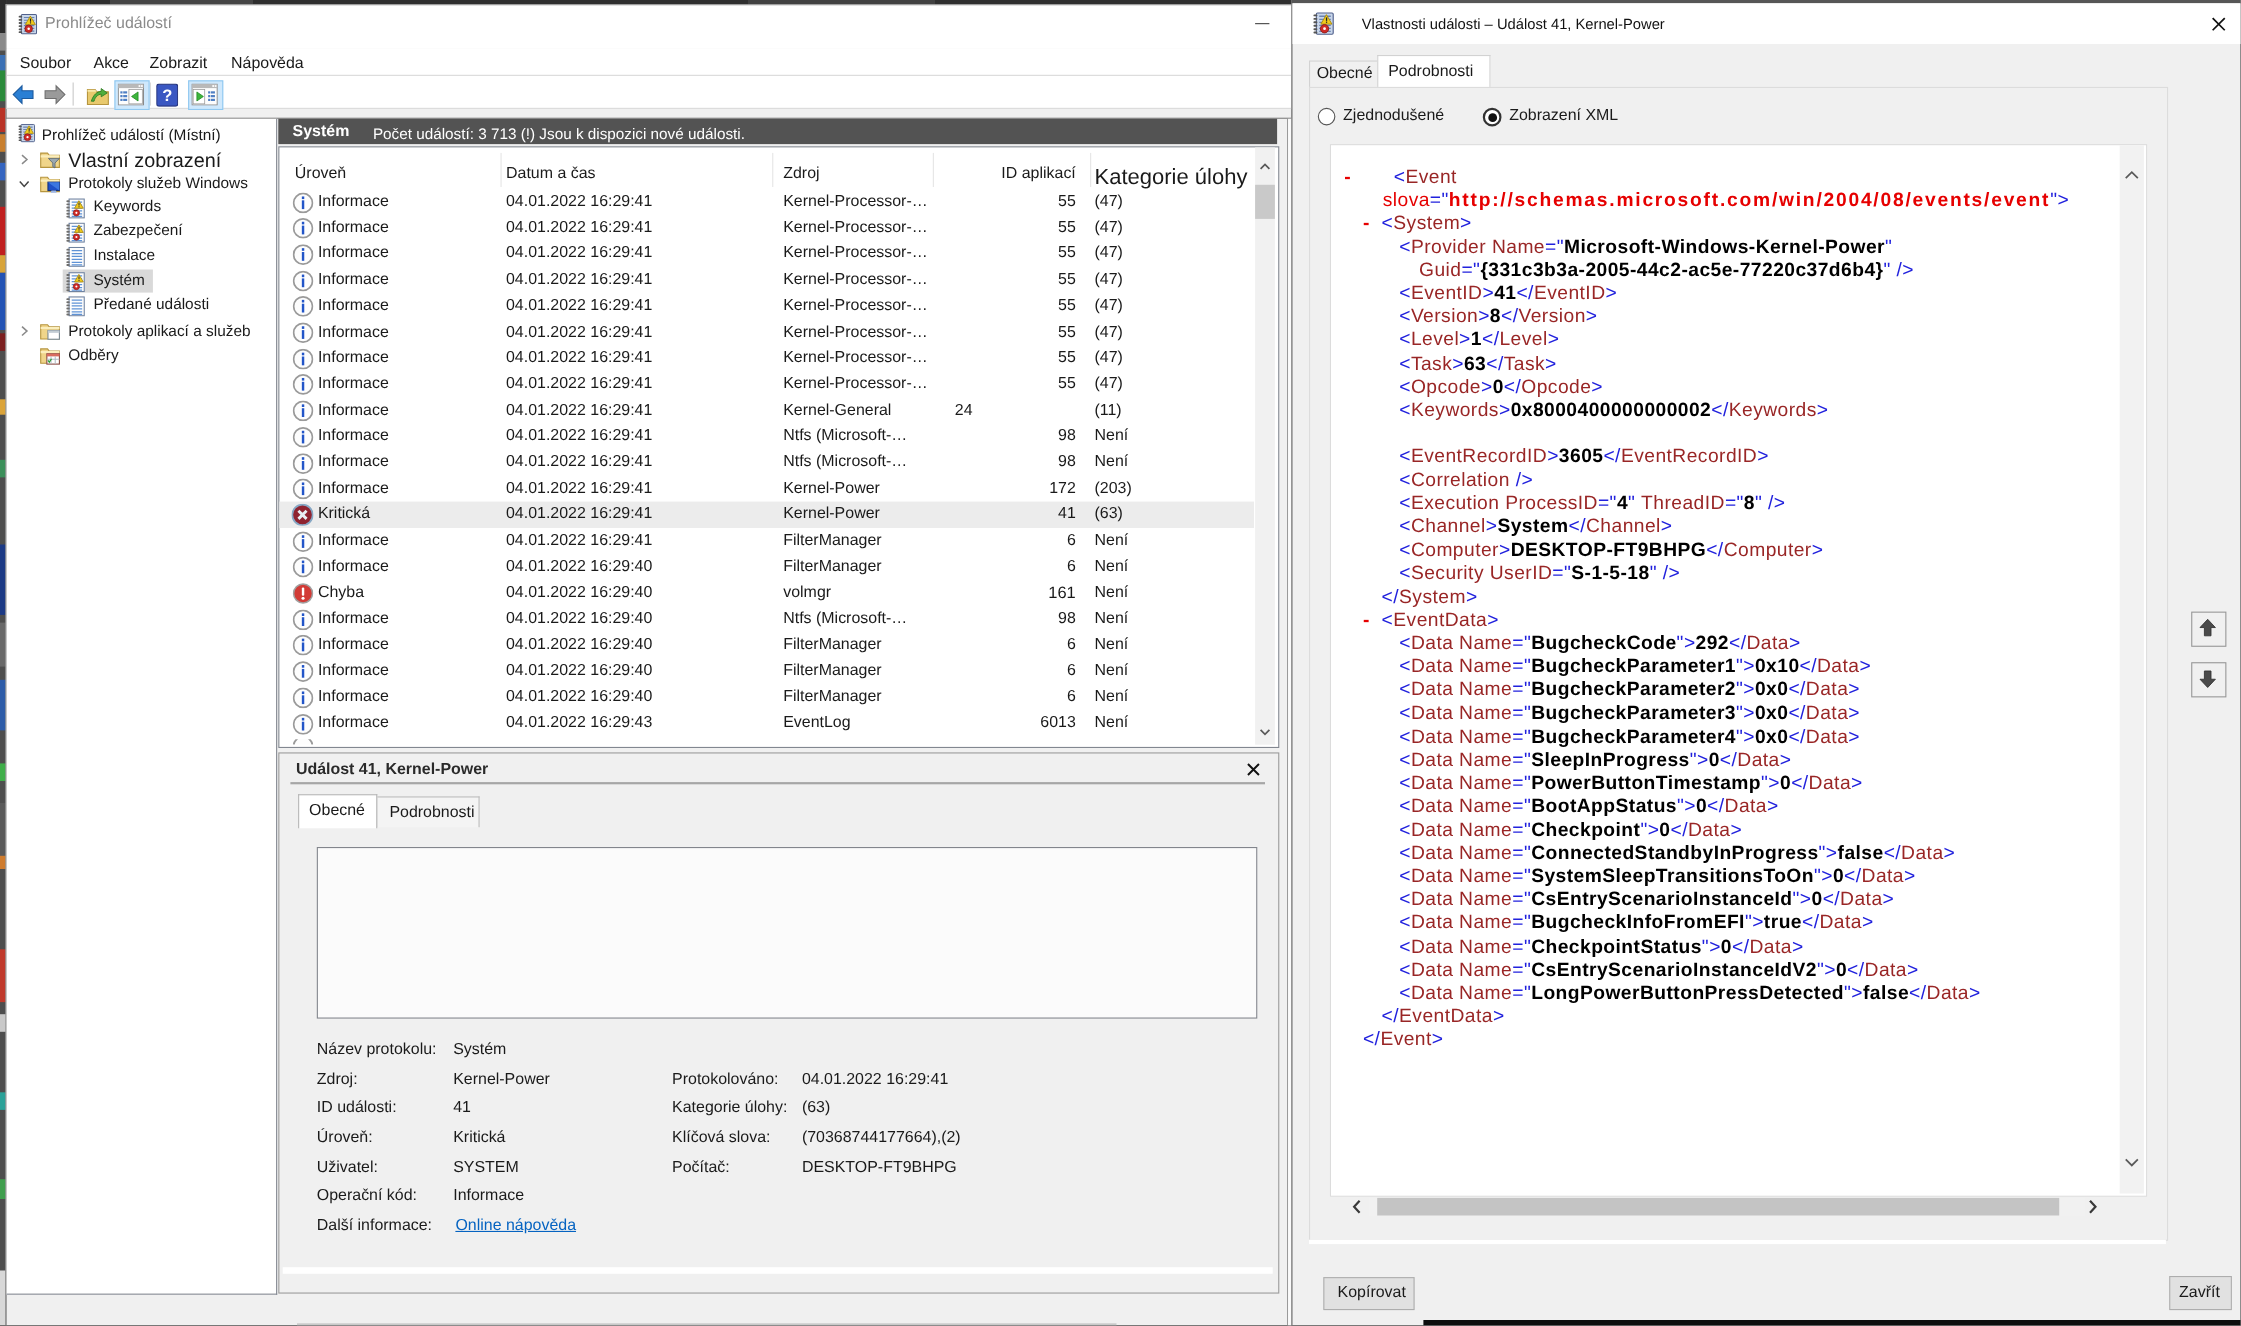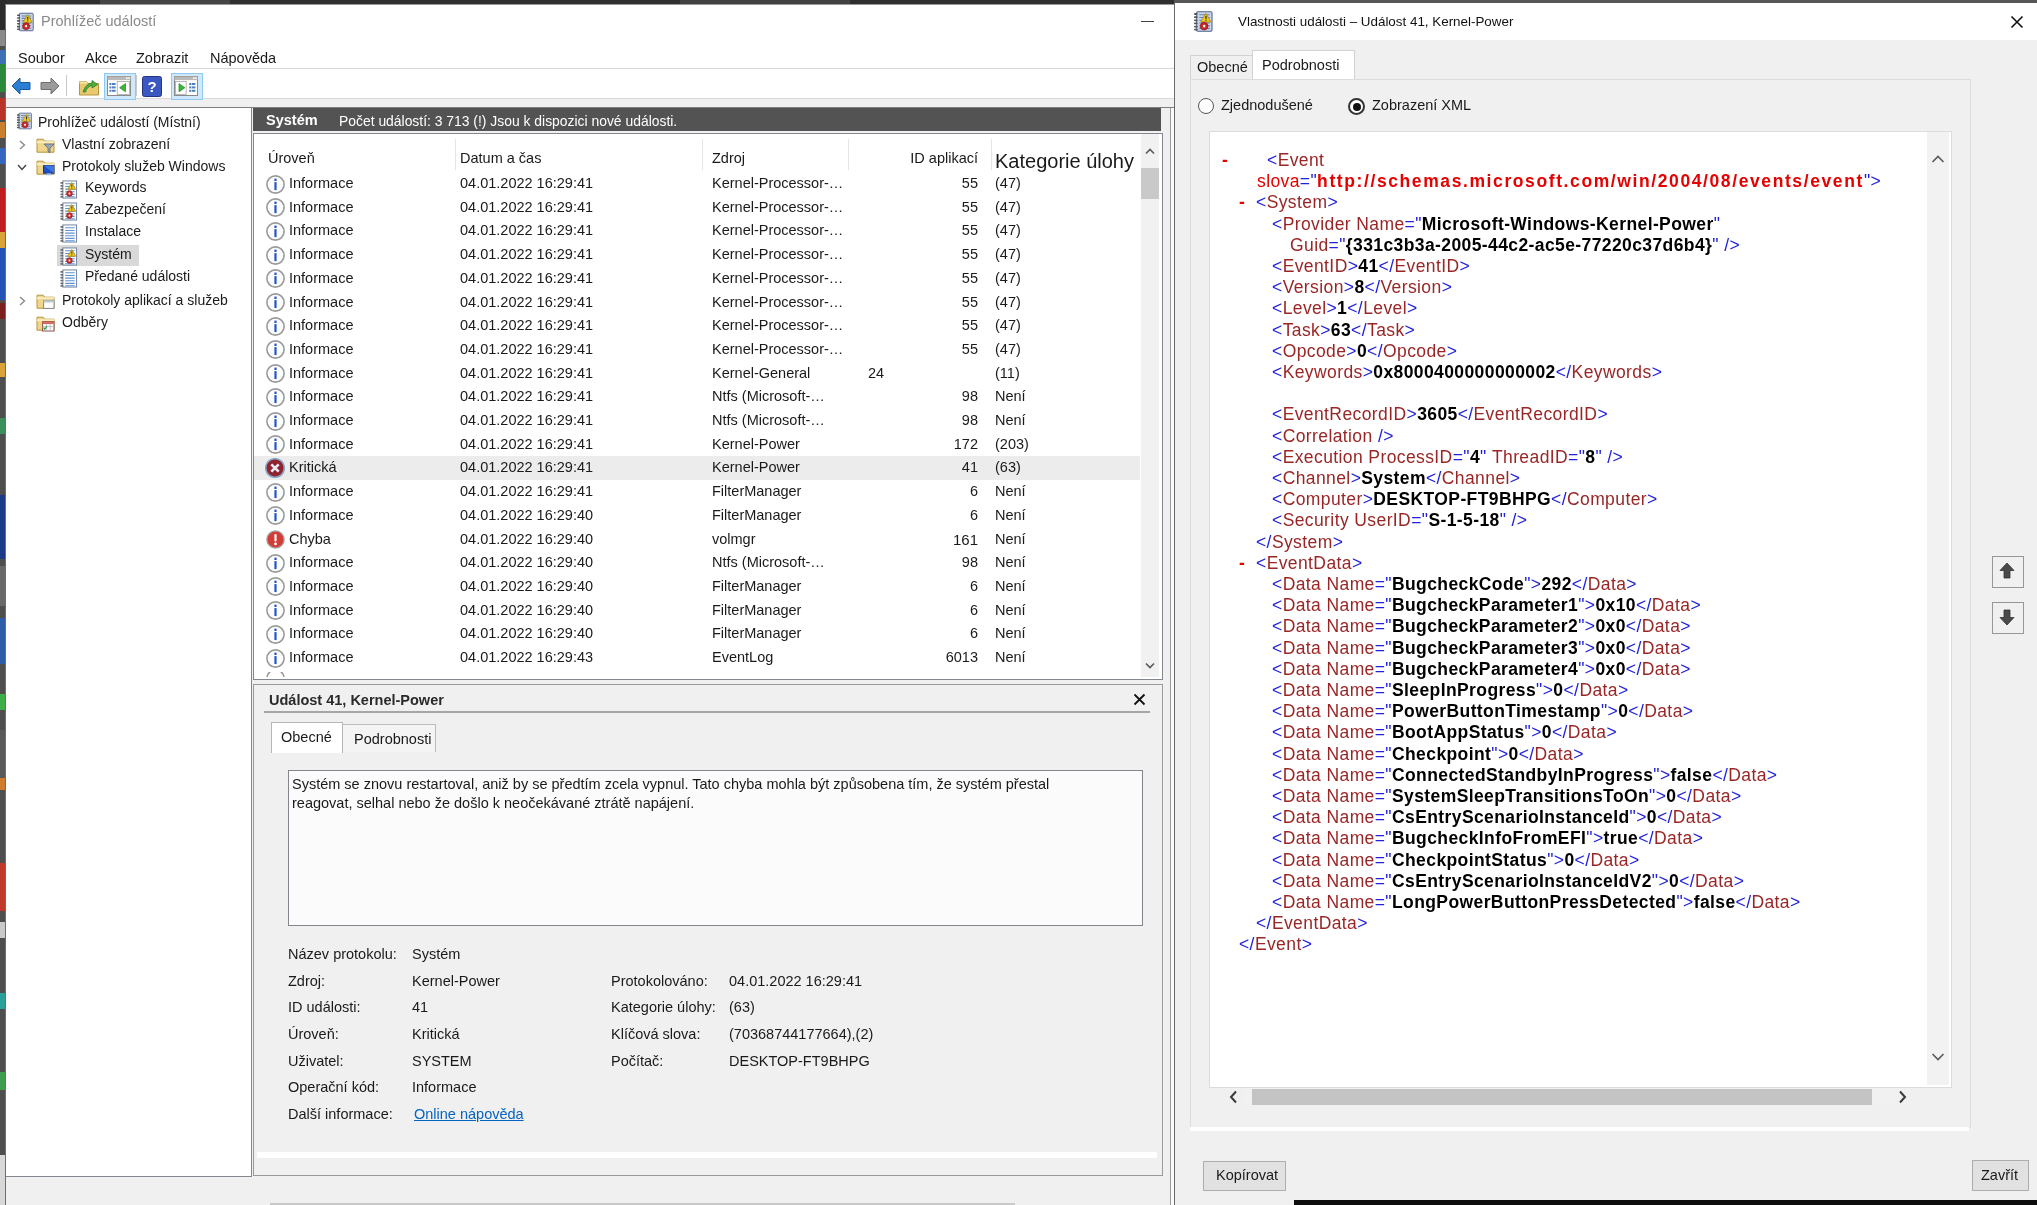--- a/index.html
+++ b/index.html
@@ -153,21 +153,21 @@
     </svg>
 <div class="t" style="left:38px;top:114px;font-size:14px">Prohlížeč událostí (Místní)</div>
 <svg class="a" style="left:18px;top:140px" width="8" height="10" viewBox="0 0 8 10">
       <path d="M2 1 L6.5 5 L2 9" fill="none" stroke="#8a8a8a" stroke-width="1.4"></path>
     </svg>
 <svg class="a" style="left:36px;top:136px" width="19" height="18" viewBox="0 0 19 18">
       <path d="M1 3.2 h6.2 l1.6 2 h9.2 v11 h-17 z" fill="#f0d58a" stroke="#b6953f" stroke-width="1"></path>
       <path d="M1 5.2 h17 v2 h-17 z" fill="#fbeebc"></path>
       <path d="M8 8 h10 l-4 4.2 v4.5 l-2 -1.2 v-3.3 z" fill="#9aa7b0" stroke="#5d6a73" stroke-width="0.8"></path>
     </svg>
-<div class="t" style="left:62px;top:136px;font-size:14px">Vlastní zobrazení</div>
+<div class="t" style="left:62px;top:136px;font-size:18px">Vlastní zobrazení</div>
 <svg class="a" style="left:17px;top:163px" width="10" height="8" viewBox="0 0 10 8">
       <path d="M1 2 L5 6.5 L9 2" fill="none" stroke="#444" stroke-width="1.4"></path>
     </svg>
 <svg class="a" style="left:36px;top:158px" width="19" height="18" viewBox="0 0 19 18">
       <path d="M1 3.2 h6.2 l1.6 2 h9.2 v11 h-17 z" fill="#f0d58a" stroke="#b6953f" stroke-width="1"></path>
       <path d="M1 5.2 h17 v2 h-17 z" fill="#fbeebc"></path>
       <rect x="7.6" y="7.6" width="10.4" height="7.6" fill="#1e50c8" stroke="#16337c" stroke-width="1"></rect>
       <path d="M10.8 15.2 h4 l0.8 2 h-5.6 z" fill="#9db7e8"></path>
       <path d="M7.6 7.6 l10.4 7.6 v-7.6 z" fill="#3c77e0"></path>
     </svg>
@@ -521,21 +521,20 @@
 <div class="t" style="left:269px;top:692px;font-size:14.5px;font-weight:bold;color:#2a2a2a">Událost 41, Kernel-Power</div>
 <svg class="a" style="left:1133px;top:693px" width="13" height="13" viewBox="0 0 13 13">
       <path d="M1.5 1.5 L11.5 11.5 M11.5 1.5 L1.5 11.5" stroke="#111" stroke-width="1.8"></path>
     </svg>
 <div class="a" style="left:264px;top:711px;width:886px;height:2px;background:#a6a6a6"></div>
 <div class="a" style="left:342px;top:724px;width:92px;height:27px;background:#f4f4f4;border:1px solid #bcbcbc;border-bottom:none"></div>
 <div class="t" style="left:354px;top:731px;font-size:14.5px">Podrobnosti</div>
 <div class="a" style="left:271px;top:722px;width:70px;height:30px;background:#fff;border:1px solid #b5b5b5;border-bottom:none"></div>
 <div class="t" style="left:281px;top:729px;font-size:14.5px">Obecné</div>
 <div class="a" style="left:288px;top:770px;width:853px;height:154px;background:#fbfbfb;border:1px solid #82858c"></div>
-<div class="t" style="left:292px;top:775px;font-size:14.5px;white-space:normal;width:1045px;line-height:19px">Systém se znovu restartoval, aniž by se předtím zcela vypnul. Tato chyba mohla být způsobena tím, že systém přestal<br>reagovat, selhal nebo že došlo k neočekávané ztrátě napájení.</div>
 <div class="t" style="left:288px;top:946px;font-size:14.5px">Název protokolu:</div>
 <div class="t" style="left:412px;top:946px;font-size:14.5px">Systém</div>
 <div class="t" style="left:288px;top:973px;font-size:14.5px">Zdroj:</div>
 <div class="t" style="left:412px;top:973px;font-size:14.5px">Kernel-Power</div>
 <div class="t" style="left:288px;top:999px;font-size:14.5px">ID události:</div>
 <div class="t" style="left:412px;top:999px;font-size:14.5px">41</div>
 <div class="t" style="left:288px;top:1026px;font-size:14.5px">Úroveň:</div>
 <div class="t" style="left:412px;top:1026px;font-size:14.5px">Kritická</div>
 <div class="t" style="left:288px;top:1053px;font-size:14.5px">Uživatel:</div>
 <div class="t" style="left:412px;top:1053px;font-size:14.5px">SYSTEM</div>

